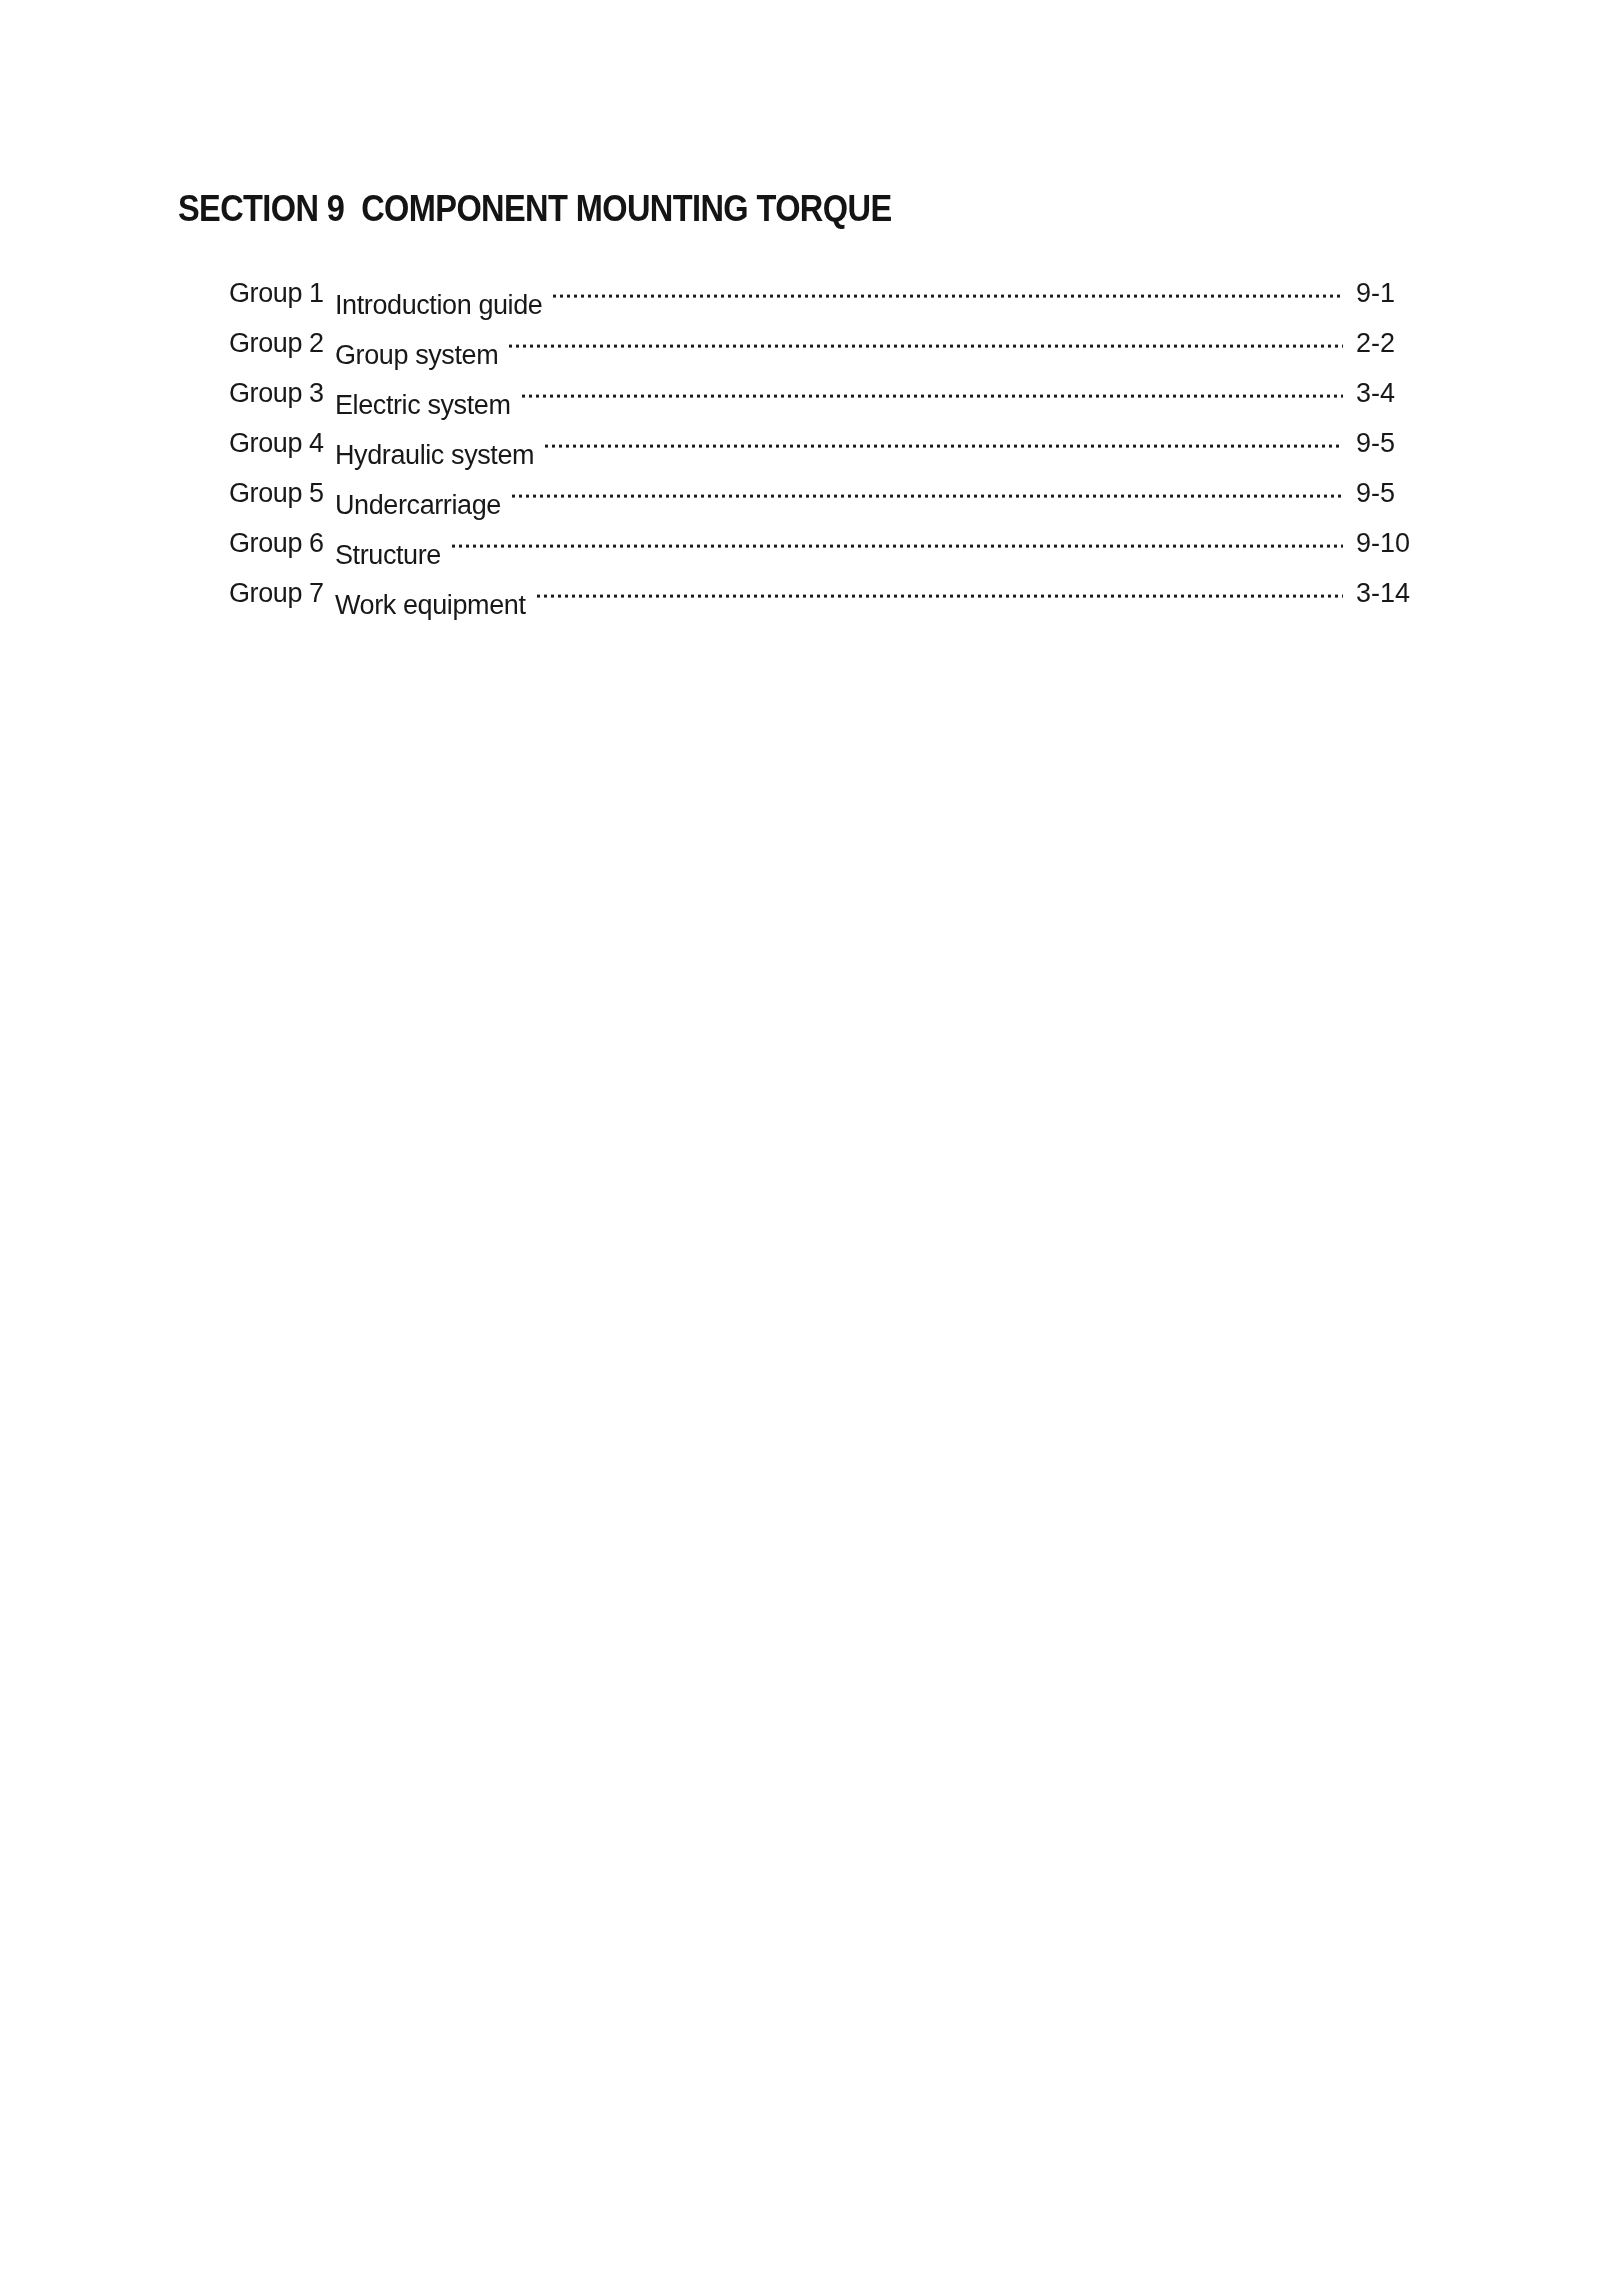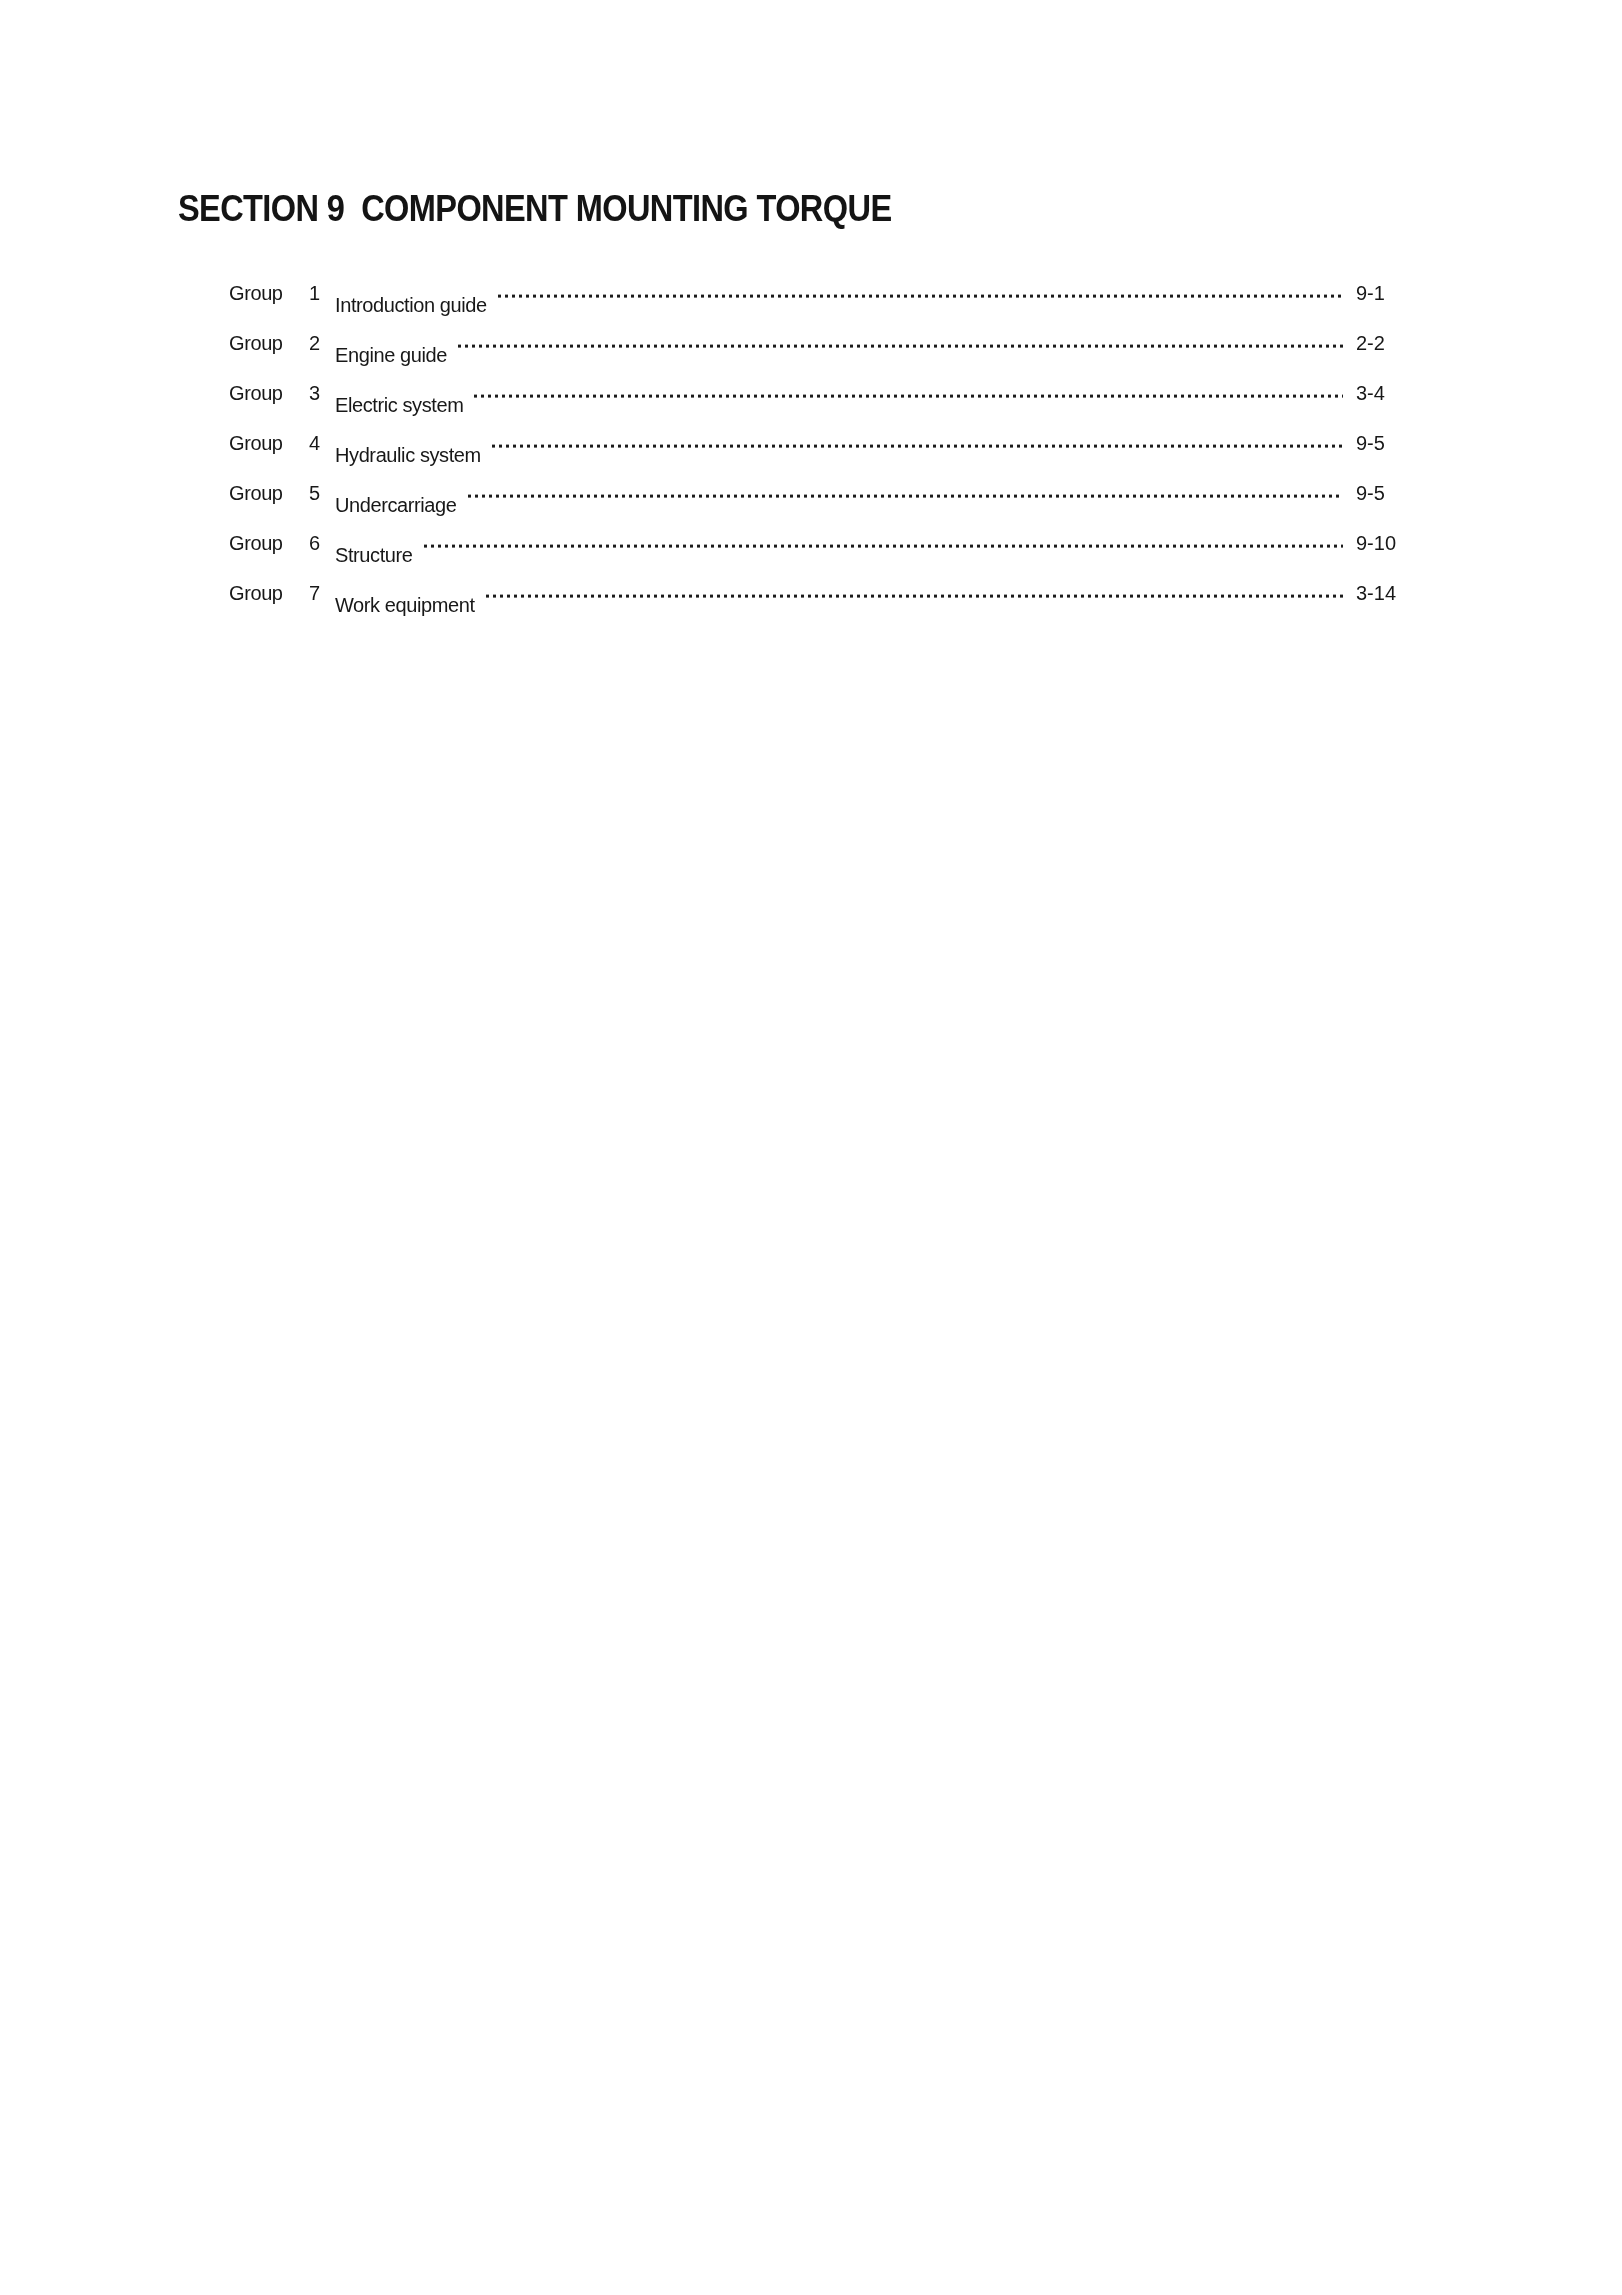--- a/index.html
+++ b/index.html
@@ -28,21 +28,21 @@
     white-space: pre;
   }
   .toc {
     margin: 41px 0 0 229px;
     width: 1192px;
   }
   .row {
     display: flex;
     align-items: center;
     height: 50px;
-    font-size: 20px;
+    font-size: 27px;
     letter-spacing: -0.4px;
     color: #181818;
   }
   .g { width: 80px; flex: 0 0 auto; }
   .n { width: 26px; flex: 0 0 auto; text-align: left; }
   .t { flex: 0 0 auto; white-space: pre; margin-top: 24px; }
   .leader {
     flex: 1 1 auto;
     height: 3px;
     margin: 0 13px 0 11px;
@@ -67,21 +67,21 @@
       <span class="g">Group</span>
       <span class="n">1</span>
       <span class="t">Introduction guide</span>
       <span class="leader"></span>
       <span class="p">9-1</span>
     </div>
 
     <div class="row">
       <span class="g">Group</span>
       <span class="n">2</span>
-      <span class="t">Engine guide</span>
+      <span class="t">Group system</span>
       <span class="leader"></span>
       <span class="p">2-2</span>
     </div>
 
     <div class="row">
       <span class="g">Group</span>
       <span class="n">3</span>
       <span class="t">Electric system</span>
       <span class="leader"></span>
       <span class="p">3-4</span>

